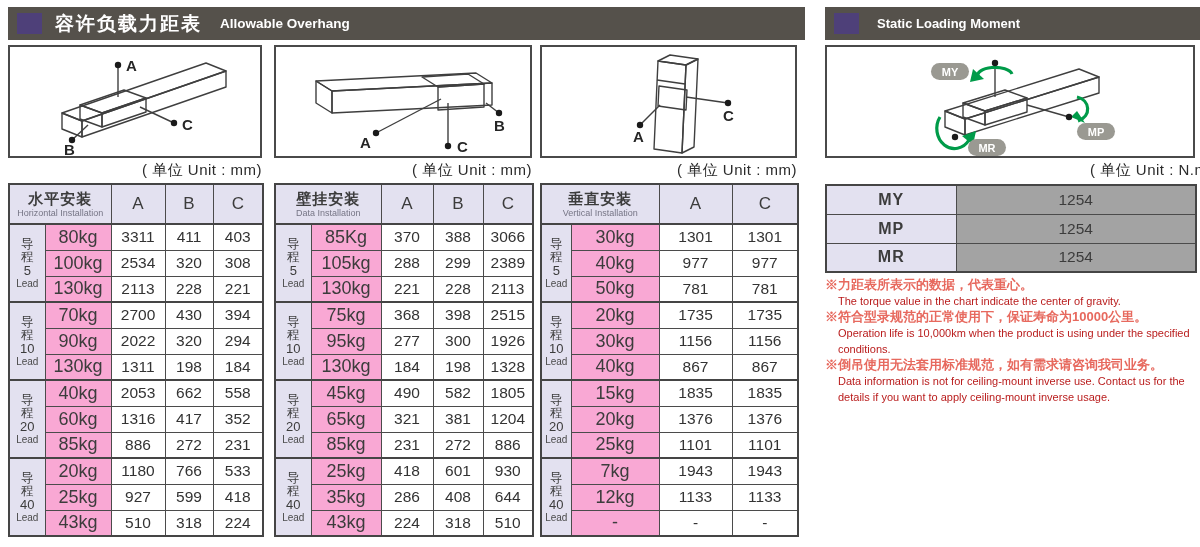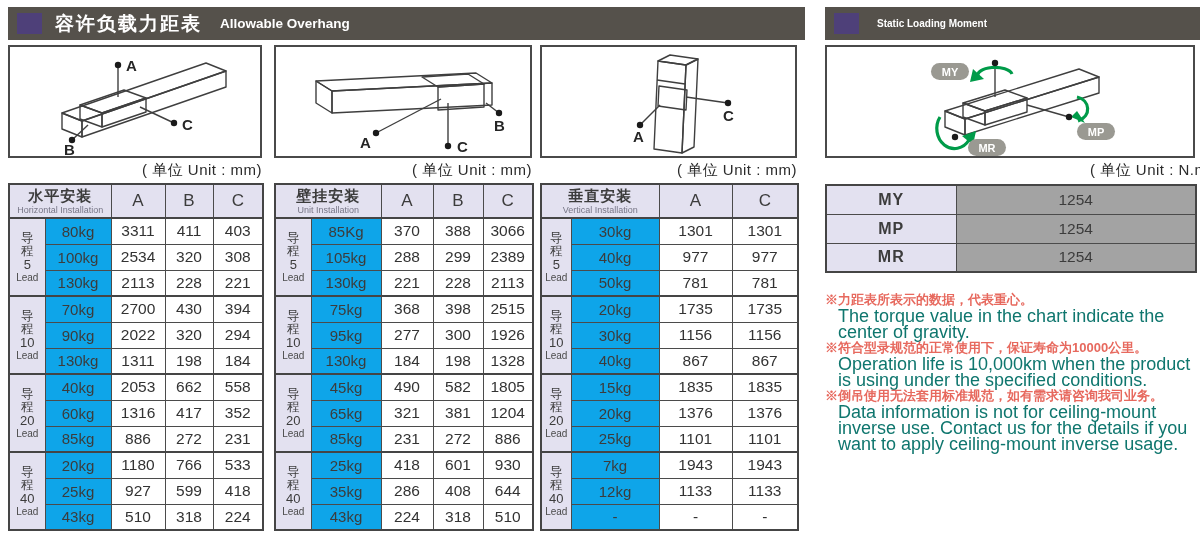--- a/index.html
+++ b/index.html
@@ -11,53 +11,53 @@
   .hen{color:#fff;font-size:13.5px;font-weight:bold;margin-left:18px}
   
   .dbox{position:absolute;border:2px solid #4a4a4a;background:#fff}
   svg text{font-family:"Liberation Sans",sans-serif;font-weight:bold;fill:#262626;font-size:15px}
   svg .badge-t{fill:#fff;font-size:11px}
   
   .unit{position:absolute;text-align:right;font-size:15px;color:#2b2b2b;letter-spacing:.5px}
   
   table.ovh{position:absolute;top:183px;border-collapse:collapse;table-layout:fixed;border:2px solid #454545}
   .ovh th,.ovh td{border:1px solid #4b4b4b;text-align:center;vertical-align:middle;overflow:hidden}
-  .ovh thead th{background:#e3e1f0;height:34px}
+  .ovh thead th{background:#e3e1f0;height:40px}
   .tname-zh{font-size:15px;font-weight:bold;letter-spacing:1px}
   .tname-en{font-size:9px;font-weight:normal;color:#767585;margin-top:-1px}
   .ovh .colh{font-size:17px;font-weight:normal;color:#3c3c3c}
   .ovh td{height:26px}
   .ovh .leadcell{background:#e3e1f0;padding:0}
   .lz{font-size:12.5px;line-height:13px}
   .ln{font-size:13px;line-height:14px}
   .le{font-size:10px;line-height:11px;color:#4a4a4a}
-  .ovh .loadcell{background:#0ea5e9;font-size:15px}
+  .ovh .loadcell{background:#f9a8d4;font-size:18px}
   .ovh .valcell{background:#fff;font-size:15.5px;color:#333}
   .ovh tr.group-top td{border-top:2px solid #454545}
   
   table.mtab{position:absolute;left:825px;top:184px;border-collapse:collapse;table-layout:fixed;border:2px solid #454545}
   .mtab td{border:1px solid #4b4b4b;height:29px;text-align:center;vertical-align:middle}
   .mtab .mlab{background:#e3e1f0;font-weight:bold;font-size:16px;letter-spacing:1px}
   .mtab .mval{background:#a3a3a3;font-size:15.5px}
   
-  .notes{position:absolute;left:825px;top:292px;width:374px}
+  .notes{position:absolute;left:825px;top:277px;width:374px}
   .nzh{color:#e7695e;font-weight:bold;font-size:13px;line-height:16px}
-  .nen{color:#0f766e;font-size:18px;line-height:16px;padding-left:13px}
+  .nen{color:#b91c1c;font-size:11px;line-height:16px;padding-left:13px}
 </style>
 </head>
 <body>
 
 <div class="hdr" style="left:8px;top:7px;width:797px">
   <div class="sq"></div>
   <span class="hzh">容许负载力距表</span>
   <span class="hen">Allowable Overhang</span>
 </div>
 <div class="hdr" style="left:825px;top:7px;width:375px">
   <div class="sq"></div>
-  <span class="hen" style="font-size:10px">Static Loading Moment</span>
+  <span class="hen" style="font-size:13px">Static Loading Moment</span>
 </div>
 
 <div class="dbox" style="left:8px;top:45px;width:254px;height:113px">
   <svg width="250" height="109" viewBox="0 0 250 109">
     <g stroke="#3f3f3f" stroke-width="1.4" fill="none" stroke-linejoin="round">
       <polygon points="52,66 196,16 216,24 72,74"></polygon>
       <polygon points="72,74 216,24 216,40 72,90"></polygon>
       <polygon points="52,66 72,74 72,90 52,82"></polygon>
       <polygon points="70,58 114,43 136,51 92,66"></polygon>
       <polygon points="92,66 136,51 136,65 92,80"></polygon>
@@ -286,21 +286,21 @@
       <col style="width:36px">
       <col style="width:70px">
       <col style="width:52px">
       <col style="width:50px">
       <col style="width:50px">
     </colgroup>
 <thead>
       <tr>
         <th class="tname" colspan="2">
           <div class="tname-zh">壁挂安装</div>
-          <div class="tname-en">Unit Installation</div>
+          <div class="tname-en">Data Installation</div>
         </th>
         <th class="colh">A</th>
         <th class="colh">B</th>
         <th class="colh">C</th>
       </tr>
     </thead>
     <tbody>
       <tr class="group-top">
         <td class="leadcell" rowspan="3">
           <div class="lz">导</div>

